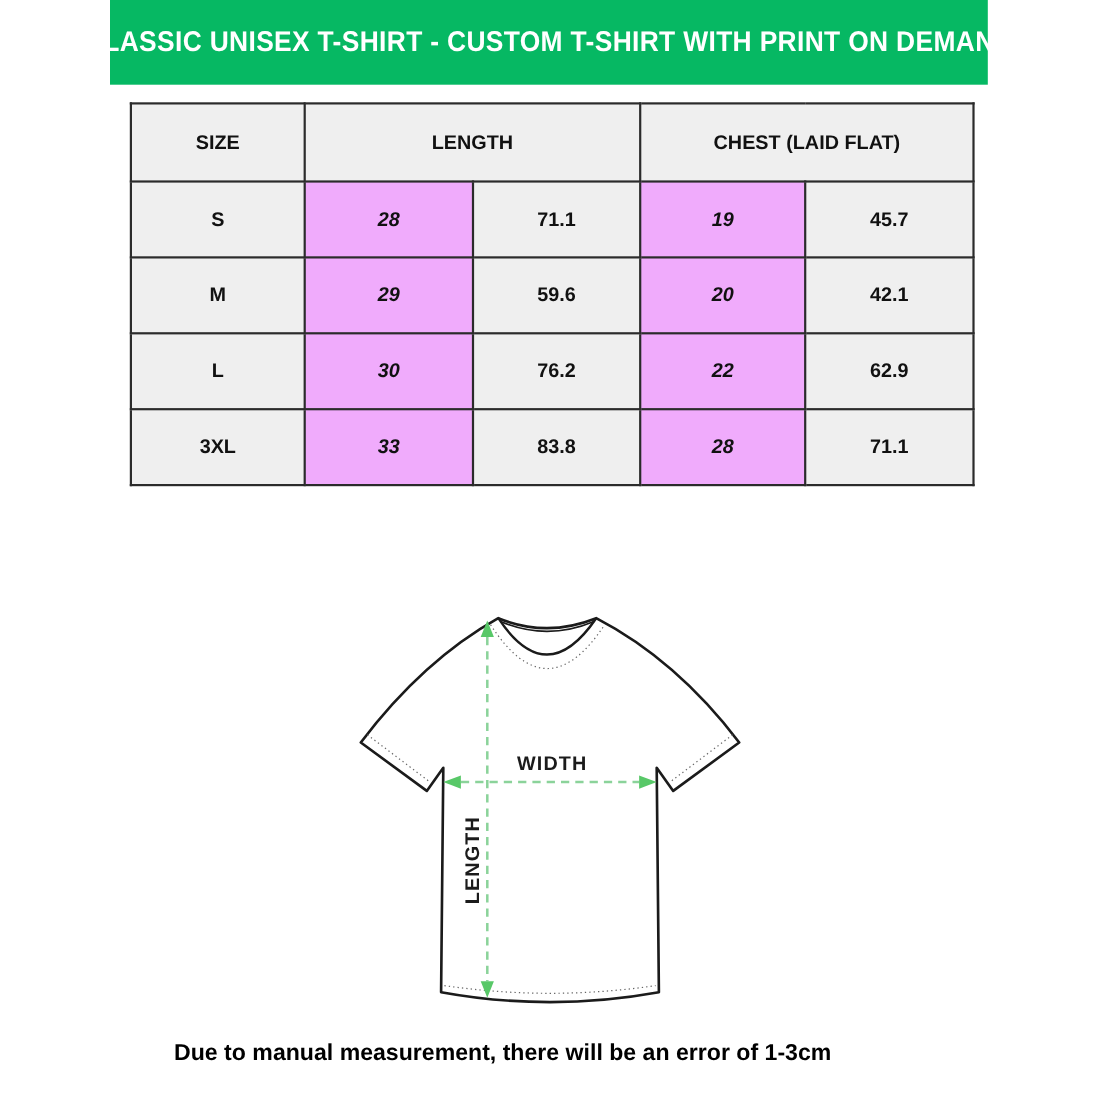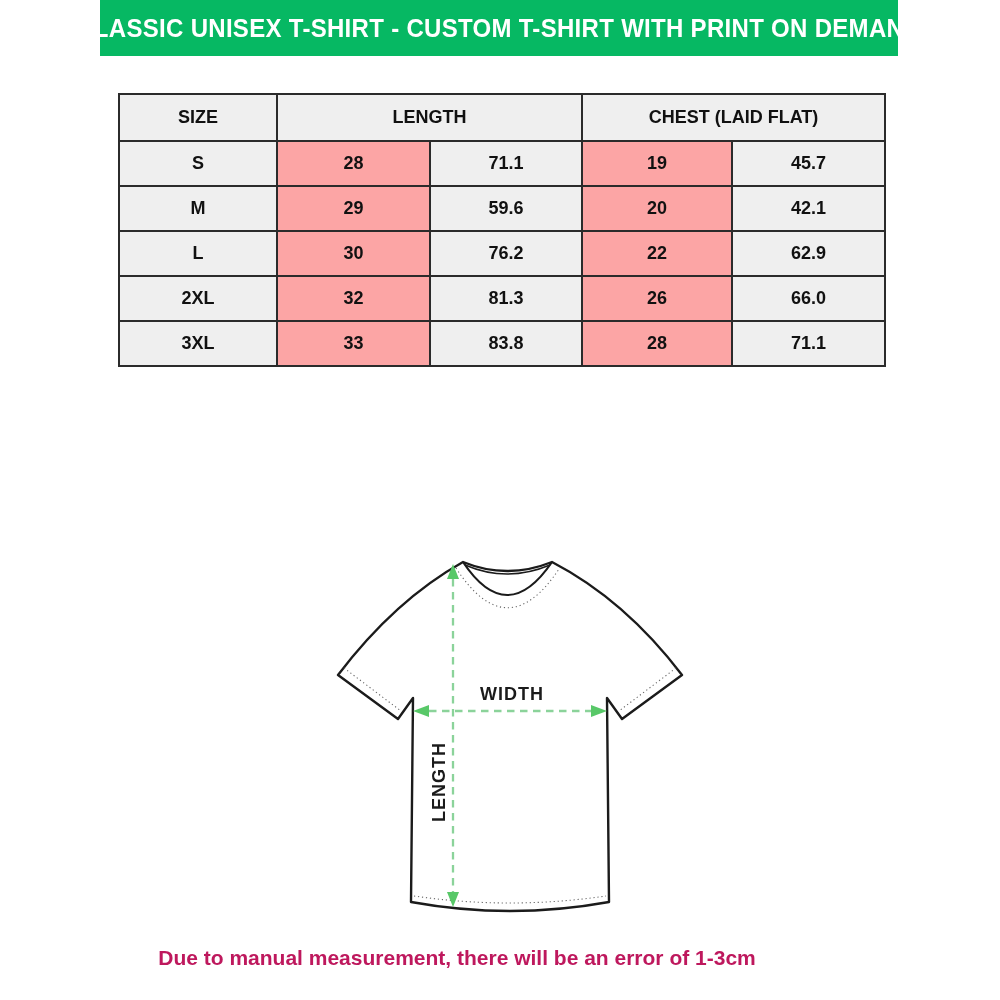--- a/index.html
+++ b/index.html
@@ -2,46 +2,46 @@
 <html><head>
 <meta charset="utf-8">
 <style>
   html,body{margin:0;padding:0;}
   body{
     width:1000px;height:1000px;position:relative;background:#ffffff;
     font-family:"Liberation Sans",sans-serif;overflow:hidden;
   }
   
   .banner{
-    position:absolute;left:100px;top:0;width:798px;height:56px;
+    position:absolute;left:100px;top:0;width:798px;height:77px;
     background:#06b863;display:flex;align-items:center;justify-content:center;
   }
   .banner-title{
     color:#ffffff;font-size:24px;font-weight:700;letter-spacing:.3px;
     white-space:nowrap;transform:scaleY(1.08);
   }
   
   table.size-chart{
     position:absolute;left:118px;top:93px;width:766px;
     border-collapse:collapse;table-layout:fixed;
   }
   table.size-chart th,table.size-chart td{
     border:2px solid #2b2b2b;text-align:center;vertical-align:middle;
-    color:#111111;padding:0;
+    color:#111111;padding:12px;
   }
   table.size-chart th{height:45px;font-size:18px;font-weight:700;background:#efefef;}
   table.size-chart td{height:43px;font-size:18px;font-weight:700;}
   td.shade{background:#efefef;}
-  td.plain{background:#fca5a5;}
+  td.plain{background:#f0abfc;font-style:italic;}
   
-  .diagram{position:absolute;left:310px;top:545px;width:400px;height:390px;}
+  .diagram{position:absolute;left:300px;top:545px;width:400px;height:390px;}
   
   .footer-note{
     position:absolute;left:0;top:946px;width:914px;text-align:center;
-    color:#be185d;font-size:21px;font-weight:700;
+    color:#000000;font-size:21px;font-weight:700;
   }
 </style>
 </head>
 <body>
 
 <div class="banner">
   <span class="banner-title">CLASSIC UNISEX T-SHIRT - CUSTOM T-SHIRT WITH PRINT ON DEMAND</span>
 </div>
 
 <table class="size-chart">
@@ -75,27 +75,20 @@
       <td class="shade">42.1</td>
     </tr>
     <tr>
       <td class="shade">L</td>
       <td class="plain">30</td>
       <td class="shade">76.2</td>
       <td class="plain">22</td>
       <td class="shade">62.9</td>
     </tr>
     <tr>
-      <td class="shade">2XL</td>
-      <td class="plain">32</td>
-      <td class="shade">81.3</td>
-      <td class="plain">26</td>
-      <td class="shade">66.0</td>
-    </tr>
-    <tr>
       <td class="shade">3XL</td>
       <td class="plain">33</td>
       <td class="shade">83.8</td>
       <td class="plain">28</td>
       <td class="shade">71.1</td>
     </tr>
   </tbody>
 </table>
 
 <div class="diagram">

